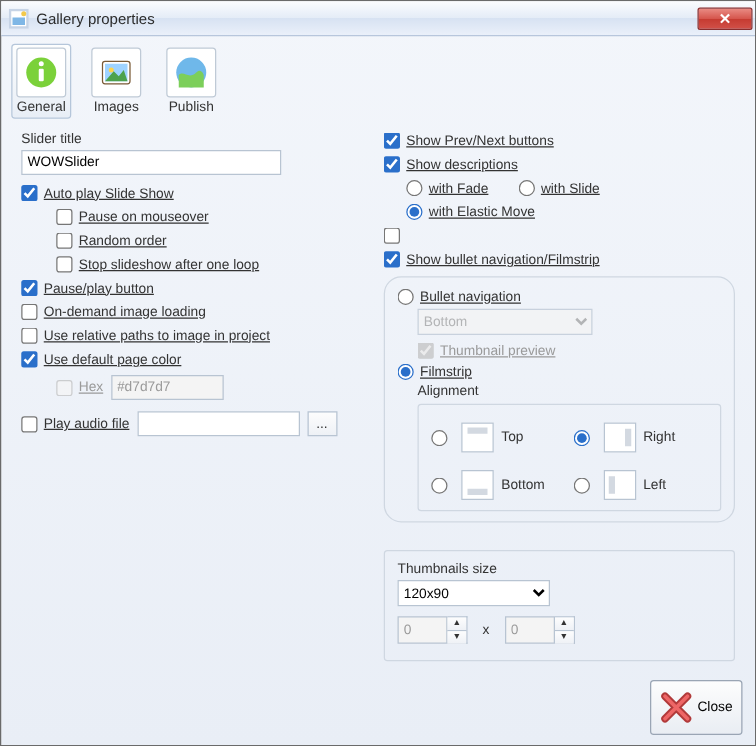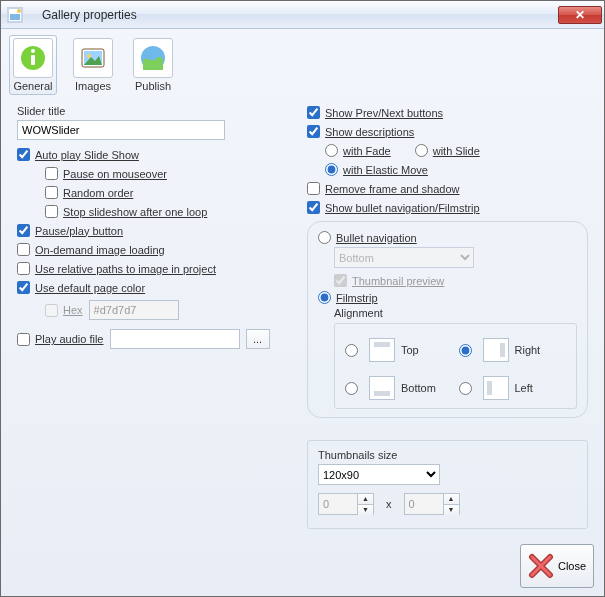--- a/index.html
+++ b/index.html
@@ -1,18 +1,18 @@
 <!DOCTYPE html>
 <html><head>
 <meta charset="utf-8">
 <style>
   * { box-sizing: border-box; font-family: "Segoe UI", Tahoma, sans-serif; }
   body { margin: 0; background: #fff; }
   .window { width: 605px; height: 597px; border: 1px solid #6a6a6a; display: flex; flex-direction: column; background: linear-gradient(#f3f6fb,#e9eef6); }
-  .titlebar { height: 28px; background: linear-gradient(#fbfcfe,#e4ecf7 50%,#d7e2f2 50%,#eaf0fa); display: flex; align-items: center; padding: 0 2px 0 6px; border-bottom: 1px solid #b7c6dc; gap: 13px; }
+  .titlebar { height: 28px; background: linear-gradient(#fbfcfe,#e4ecf7 50%,#d7e2f2 50%,#eaf0fa); display: flex; align-items: center; padding: 0 2px 0 6px; border-bottom: 1px solid #b7c6dc; }
   .titlebar .appicon { width: 16px; height: 16px; margin-right: 6px; }
   .titlebar .title { font-size: 12px; color: #2b2b2b; flex: 1; }
   .titlebar .closebtn { width: 44px; height: 18px; border: 1px solid #8a2d2d; border-radius: 2px; background: linear-gradient(#e98b83,#d6564d 49%,#c53a30 50%,#d15048); display:flex; align-items:center; justify-content:center; cursor:pointer; }
   .titlebar .closebtn span { color: #fff; font-weight: bold; font-size: 12px; line-height: 1; }
 
   .toolbar { display:flex; gap:12px; padding:6px 8px 2px 8px; }
   .tool { display:flex; flex-direction:column; align-items:center; width:48px; font-size:11px; color:#333; border:1px solid transparent; border-radius:3px; padding:2px; cursor:pointer; }
   .tool.active { border:1px solid #b5c6da; background: linear-gradient(#fdfefe,#e8eef6); }
   .tool .iconbox { width:40px; height:40px; border:1px solid #bfcad6; border-radius:3px; background:#fff; display:flex; align-items:center; justify-content:center; margin-bottom:2px; }
 
@@ -205,21 +205,20 @@
       </div>
       <div class="radiogrp row">
         <label>
             <input type="radio" name="desc" checked="" style="">
             <span>with Elastic Move</span>
           </label>
       </div>
       <div class="row">
           <label>
             <input type="checkbox" style="">
-            <span>Remove frame and shadow</span>
           </label>
         </div>
       <div class="row">
           <label>
             <input type="checkbox" checked="" style="">
             <span>Show bullet navigation/Filmstrip</span>
           </label>
         </div>
 
       <div class="group">

